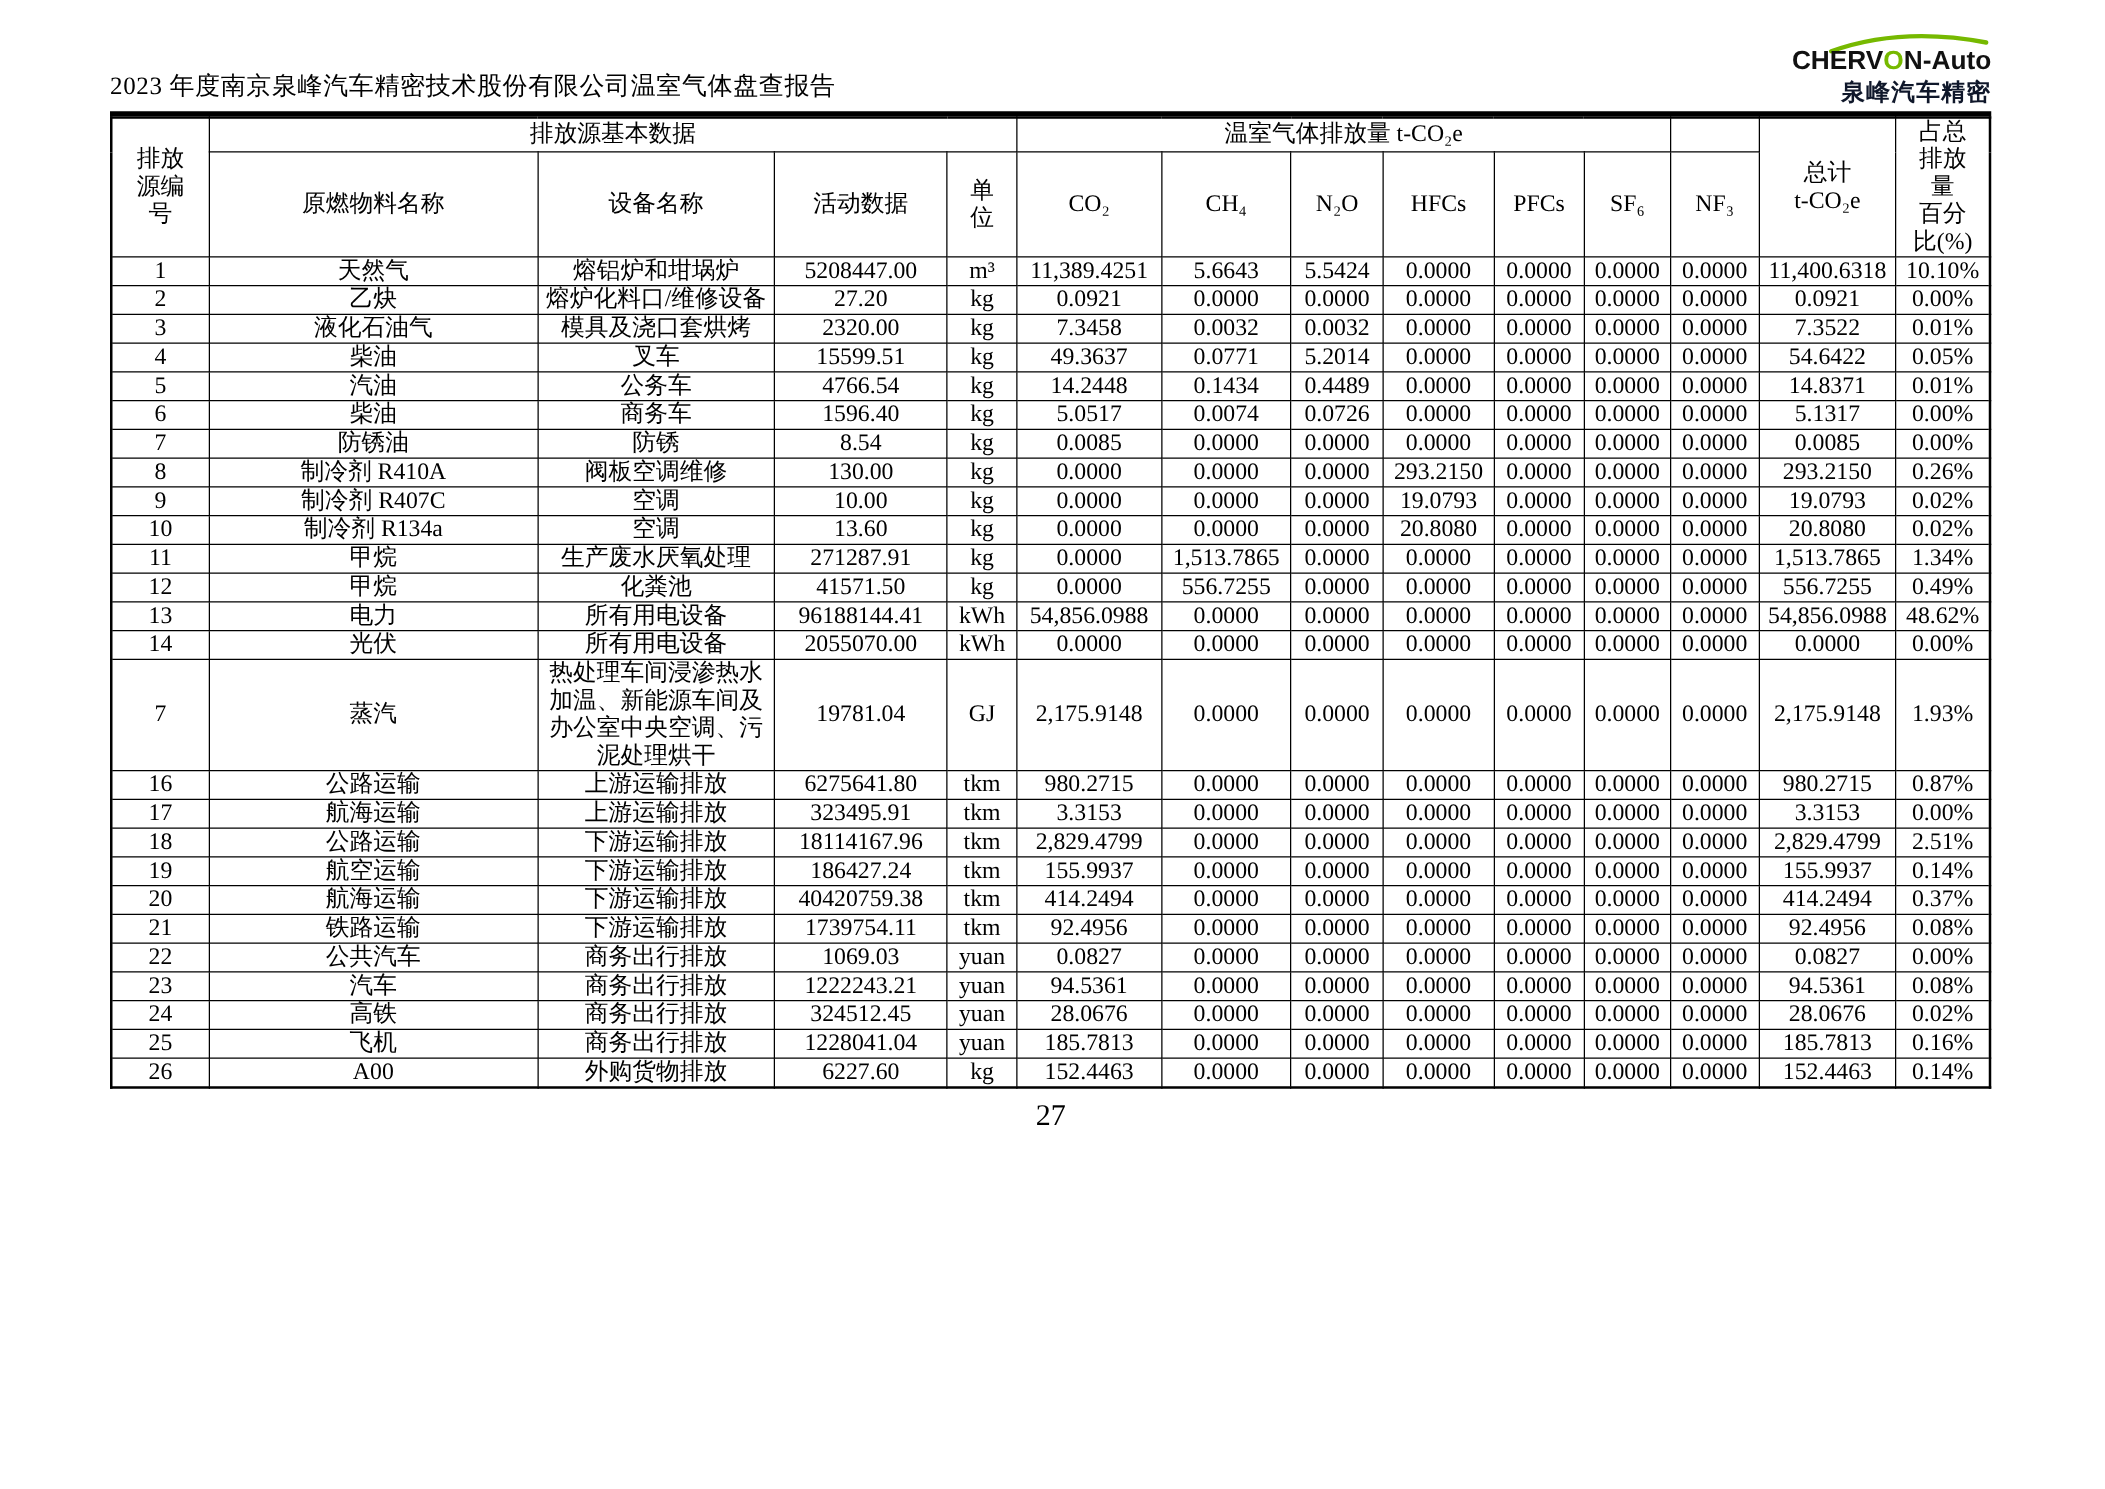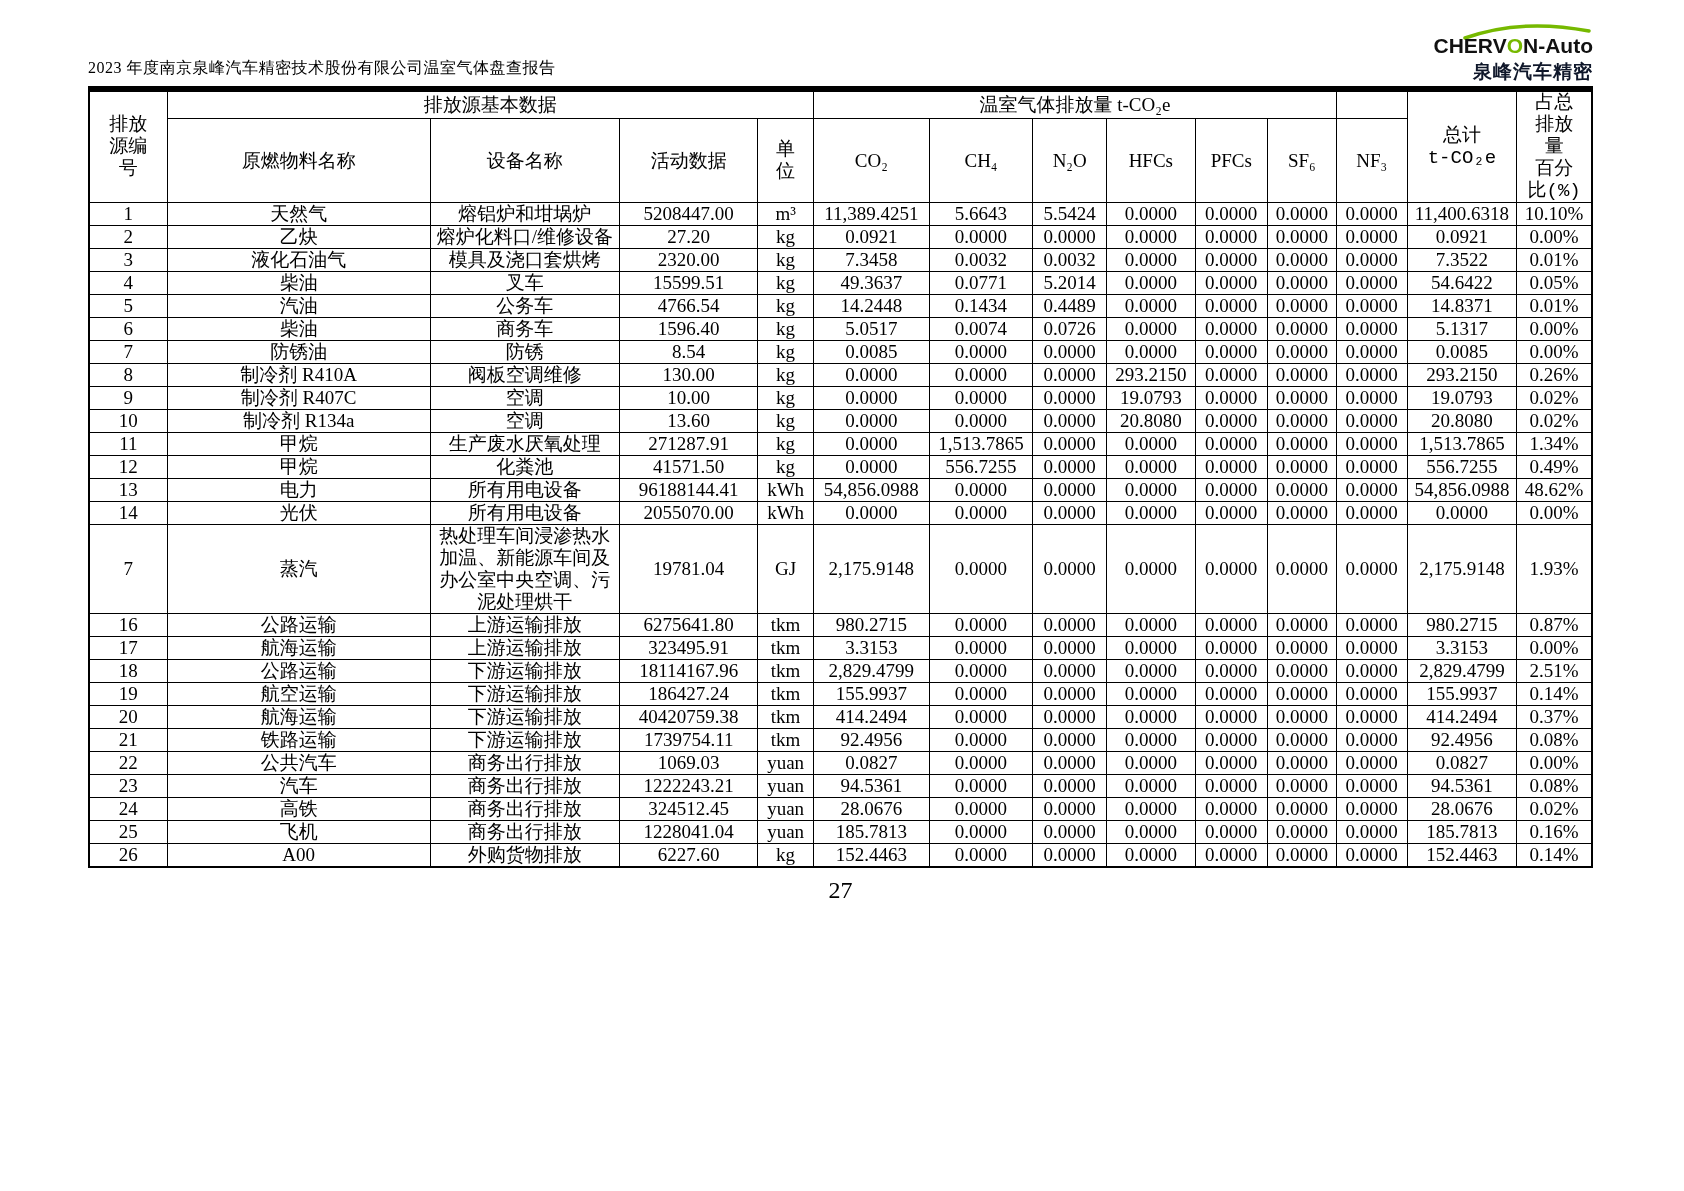--- a/index.html
+++ b/index.html
@@ -8,21 +8,21 @@
     font-family:"Liberation Serif","DejaVu Serif",serif; color:#000;
     margin:0 auto; overflow:hidden; box-sizing:border-box;
   }
   .content { margin:0 91px 0 88px; }
 
   
   .topbar {
     display:flex; justify-content:space-between; align-items:flex-end;
     padding-top:24px; padding-bottom:5px; border-bottom:4px solid #000;
   }
-  .report-title { font-size:16px; letter-spacing:0.5px; padding-bottom:2px;margin-top:31px; }
+  .report-title { font-size:20px; letter-spacing:0.5px; padding-bottom:2px;margin-top:31px; }
   .logo { display:flex; flex-direction:column; align-items:flex-end; line-height:1; }
   .logo-swoosh { margin-bottom:-5px; margin-right:2px; }
   .logo-word {
     font-family:"Liberation Sans","DejaVu Sans",sans-serif;
     font-weight:bold; font-size:21px; letter-spacing:0px; color:#111;
   }
   .logo-word .accent { color:#76b900; }
   .logo-sub {
     font-family:"Liberation Sans","DejaVu Sans",sans-serif;
     font-weight:bold; font-size:19px; color:#0f172a; margin-top:6px; letter-spacing:1px;
@@ -38,21 +38,21 @@
     width:100%; border-collapse:collapse; table-layout:fixed;
     border:2px solid #000;
   }
   table.emissions th, table.emissions td {
     border:1px solid #000; text-align:center; vertical-align:middle;
     padding:0 2px; font-weight:normal; font-size:19px; line-height:22px;
     overflow:hidden;
   }
   tr.hdr-top th { height:24px; }
   tr.hdr-sub th { height:76px; }
-  th.pre { white-space:pre-line;font-family:Liberation Mono, monospace; }
+  th.pre { white-space:pre-line; }
   th.pct-hdr { line-height:21px; padding:0; }
   td.cjk { font-size:20px; }
   .page-number { text-align:center; font-size:24px; margin-top:9px; }
 </style>
 </head>
 <body>
 
 <div class="page">
   <div class="content">
 

